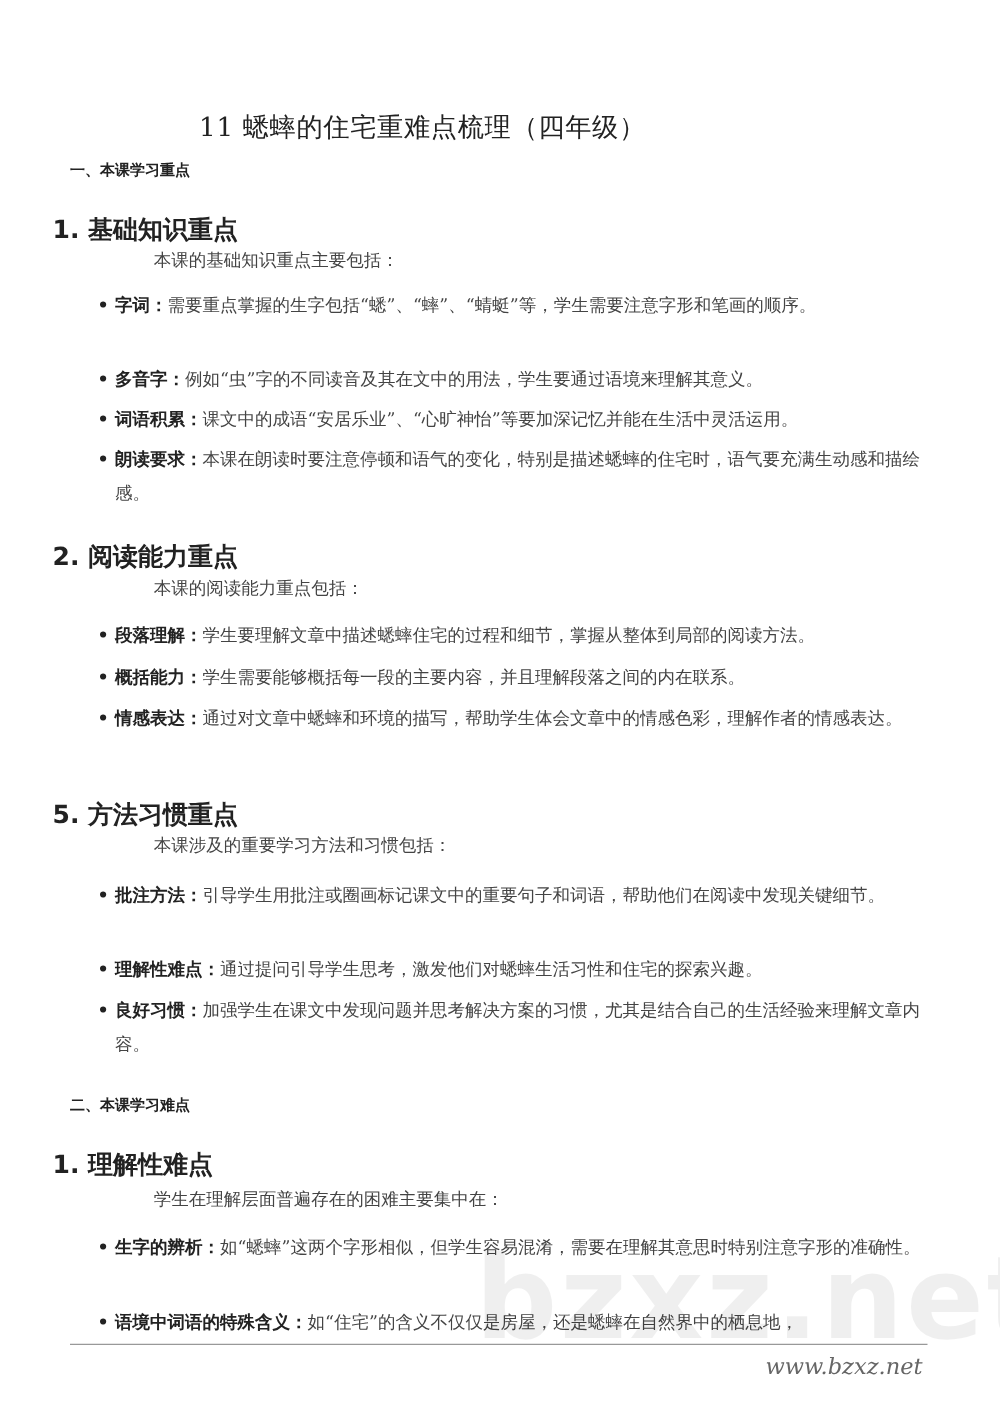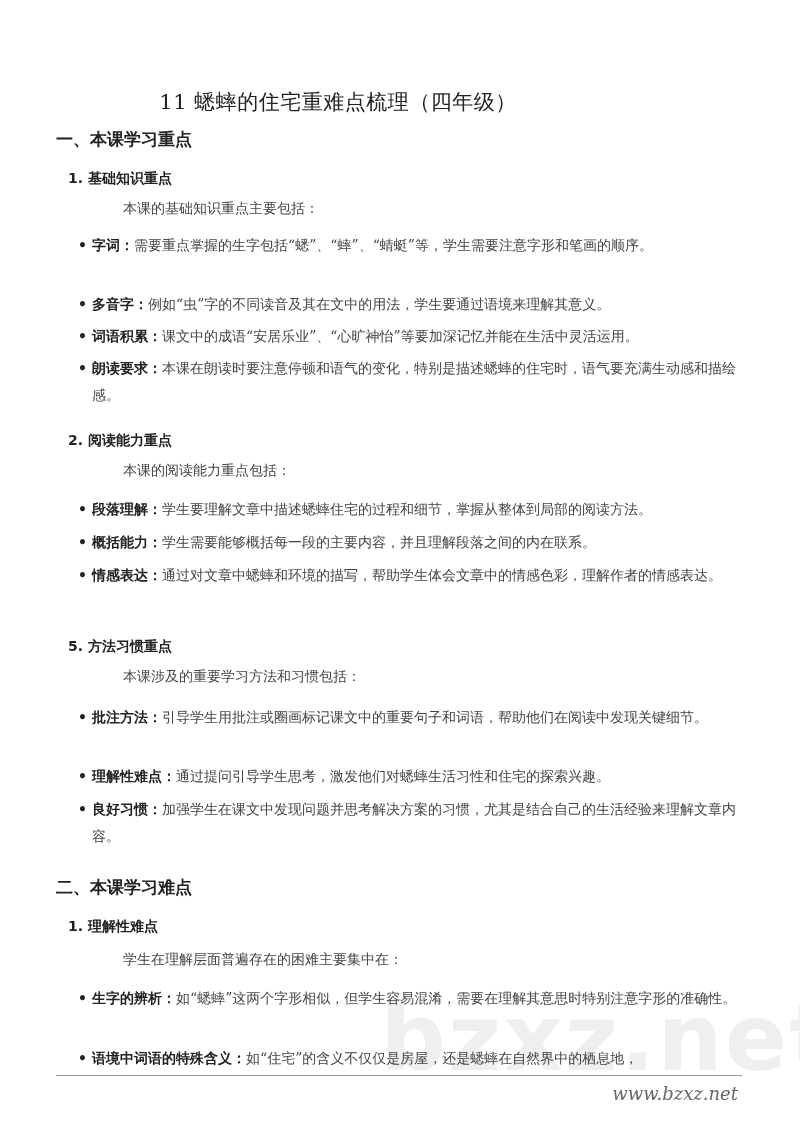--- a/index.html
+++ b/index.html
@@ -6,25 +6,25 @@
   body {
     width: 800px; height: 1130px; position: relative; overflow: hidden;
     font-family: "DejaVu Serif", "Liberation Serif", serif;
     color: #333333;
   }
   .page-title {
     position: absolute; top: 88px; left: 0; width: 676px; text-align: center;
     font-size: 21px; color: #222; letter-spacing: 0.5px;
   }
   .sec-title {
-    position: absolute; left: 56px; font-size: 17px; color: #222; font-weight: bold;
+    position: absolute; left: 56px; font-size: 12px; color: #222; font-weight: bold;
     font-family: "DejaVu Sans", "Liberation Sans", sans-serif;
   }
   .sub-title {
-    position: absolute; left: 68px; font-size: 14px; color: #222; font-weight: bold;
+    position: absolute; left: 42px; font-size: 20px; color: #222; font-weight: bold;
     font-family: "DejaVu Sans", "Liberation Sans", sans-serif;
   }
   .intro {
     position: absolute; left: 92px; font-size: 14px; color: #444; margin-left: 31px;
   }
   .bullet {
     position: absolute; left: 78px; width: 660px; font-size: 14px; line-height: 27px; color: #444;
   }
   .bullet .dot {
     position: absolute; left: 0; top: 0; font-weight: bold; color: #222;

